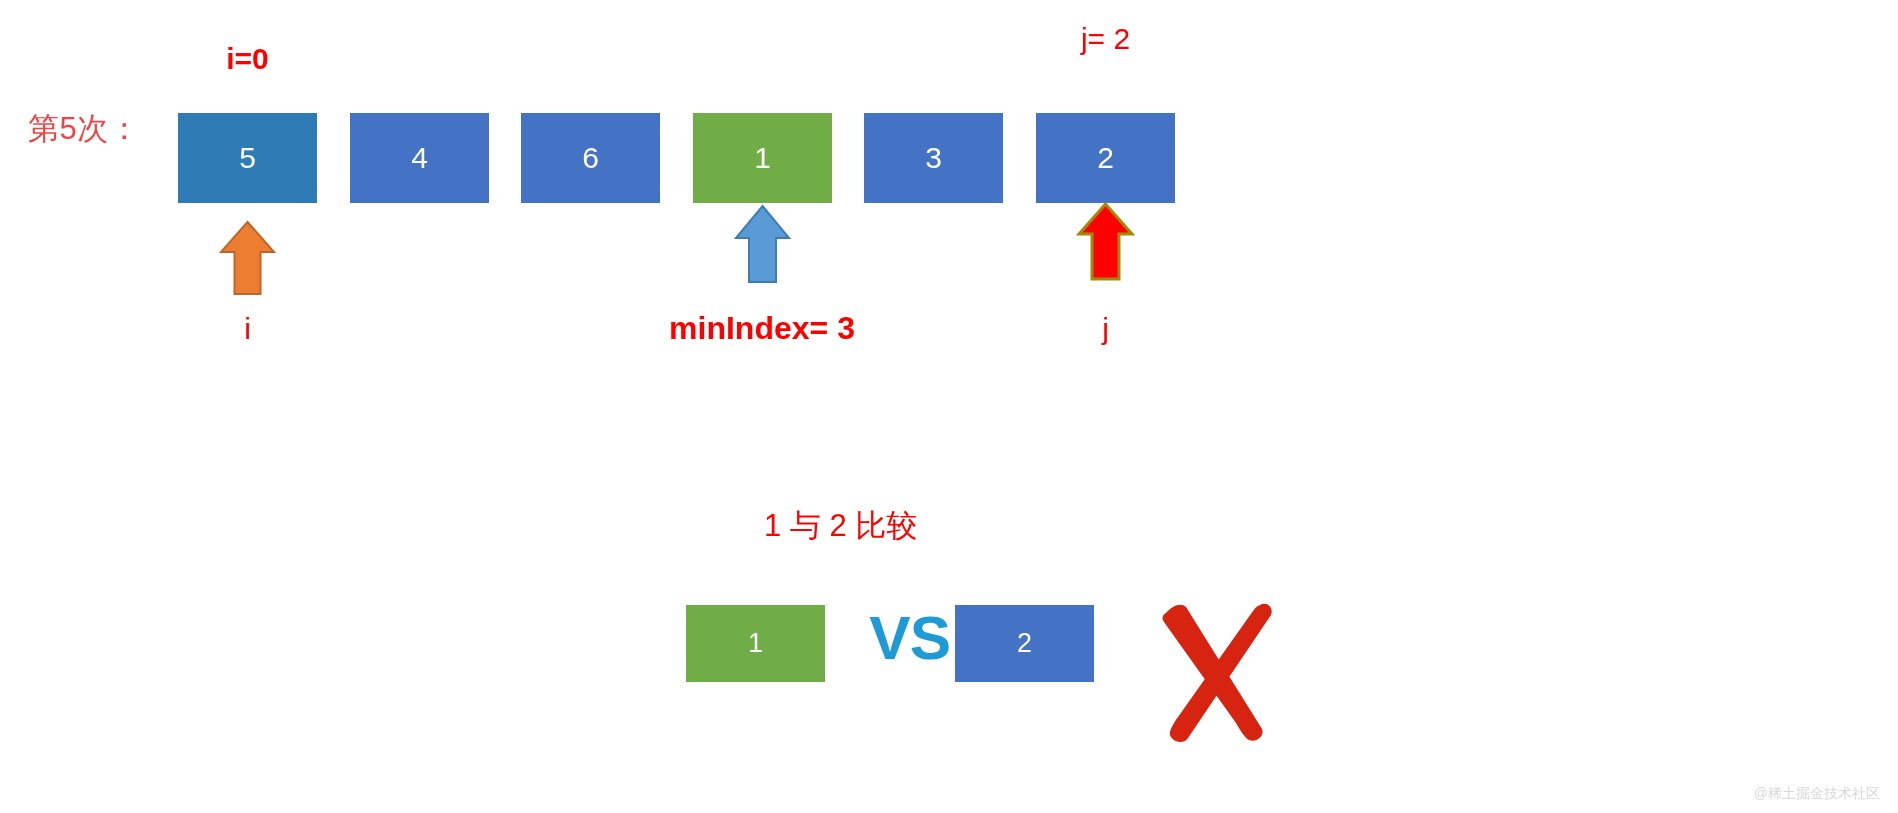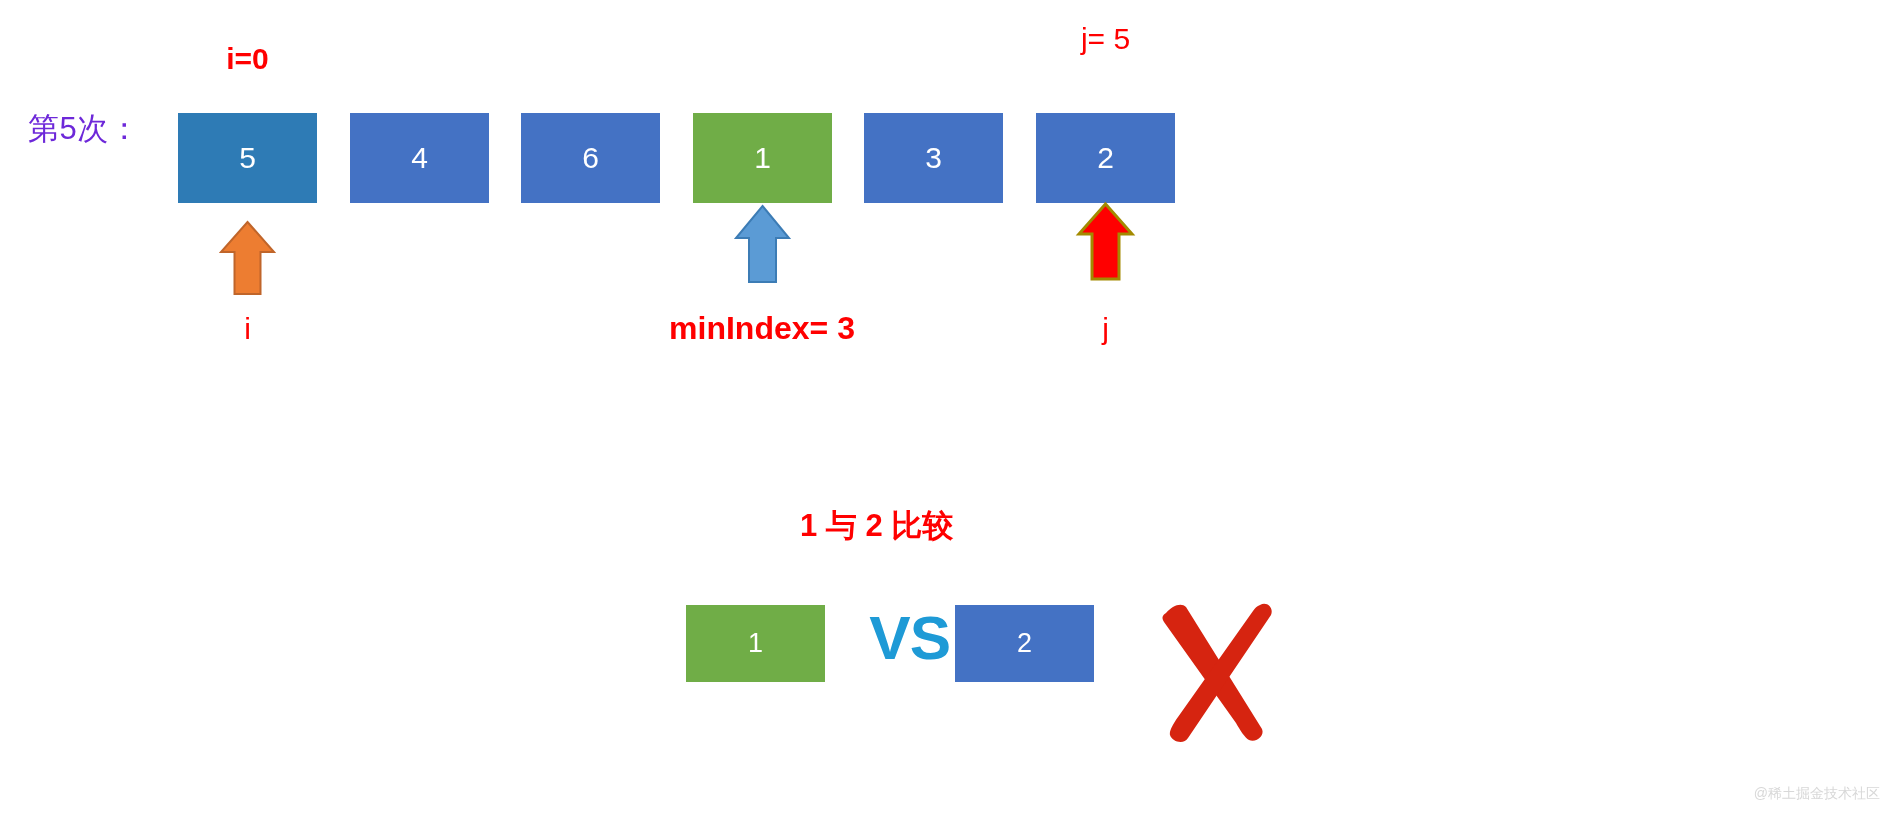--- a/index.html
+++ b/index.html
@@ -19,21 +19,21 @@
     left: 0; top: 0;
     width: 1898px;
     height: 813px;
   }
   
   .row-label {
     position: absolute;
     left: 28px;
     top: 108px;
     font-size: 31px;
-    color: #6d28d9;
+    color: #ef4444;
     letter-spacing: 0.5px;
     white-space: nowrap;
   }
   
   .array-row {
     position: absolute;
     left: 0;
     top: 0;
   }
   .box {
@@ -90,21 +90,21 @@
   .label-minindex { left: 527px; top: 310px; width: 470px; font-size: 32px; font-weight: bold; }
   .label-j { left: 1036px; top: 312px; width: 139px; }
 
   
   .explain {
     position: absolute;
     color: #FF0000;
     font-size: 31px;
     white-space: nowrap;
   }
-  .explain-compare { left: 800px; top: 505px; font-weight: bold; }
+  .explain-compare { left: 764px; top: 505px; }
   .explain-result  { left: 1137px; top: 505px; }
 
   
   .vs-row {
     position: absolute;
     left: 0;
     top: 0;
   }
   .vs-box {
     position: absolute;
@@ -158,21 +158,21 @@
   <div class="array-row">
     <div class="box blue-dark box-0">5</div>
     <div class="box blue box-1">4</div>
     <div class="box blue box-2">6</div>
     <div class="box green box-3">1</div>
     <div class="box blue box-4">3</div>
     <div class="box blue box-5">2</div>
   </div>
 
   <div class="marker-top marker-i">i=0</div>
-  <div class="marker-top marker-j">j= 5</div>
+  <div class="marker-top marker-j">j= 2</div>
 
   <div class="arrow arrow-i">
     <svg width="139" height="80" viewBox="0 0 139 80" xmlns="http://www.w3.org/2000/svg">
       <polygon points="69.5,4 96,34 82.5,34 82.5,76 56.5,76 56.5,34 43,34" fill="#ED7D31" stroke="#C0652A" stroke-width="2"></polygon>
     </svg>
   </div>
 
   <div class="arrow arrow-min">
     <svg width="139" height="85" viewBox="0 0 139 85" xmlns="http://www.w3.org/2000/svg">
       <polygon points="69.5,4 96,36 83,36 83,80 56,80 56,36 43,36" fill="#5B9BD5" stroke="#3C7CB5" stroke-width="2"></polygon>

